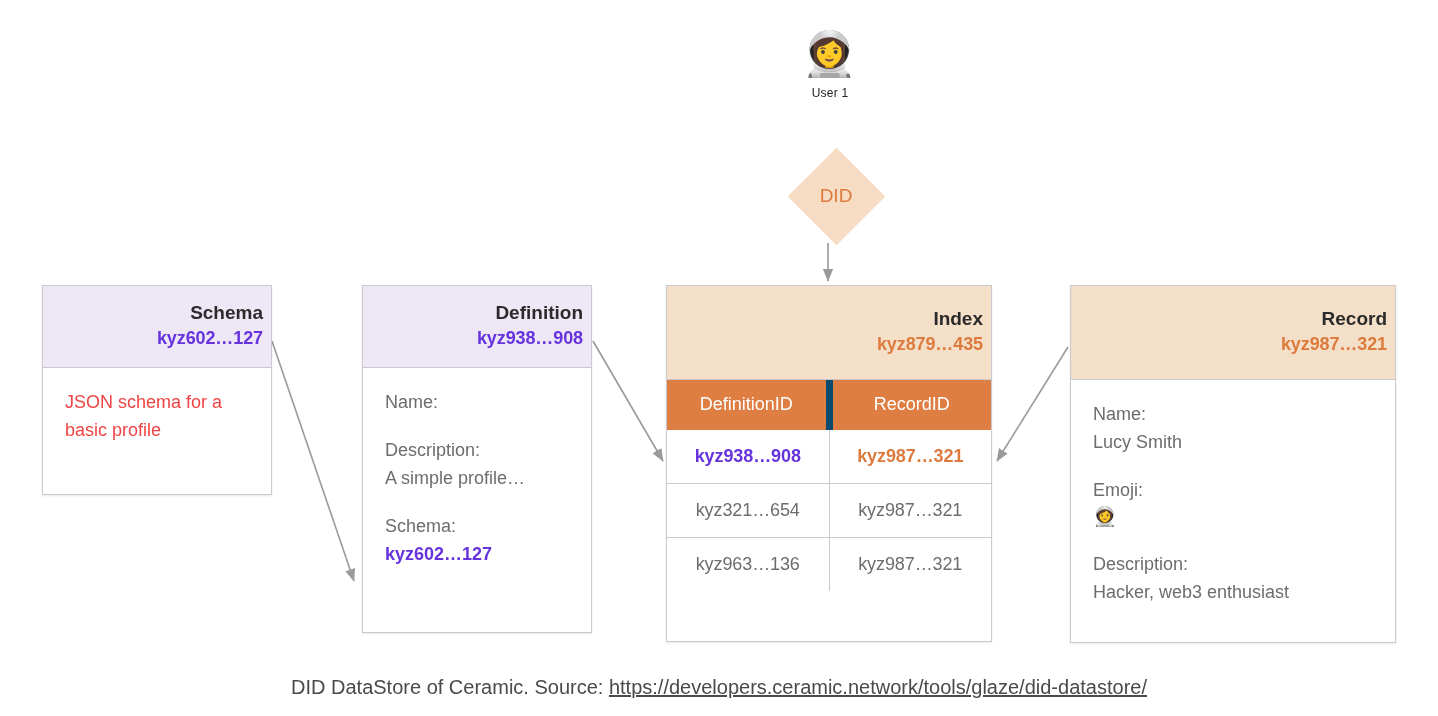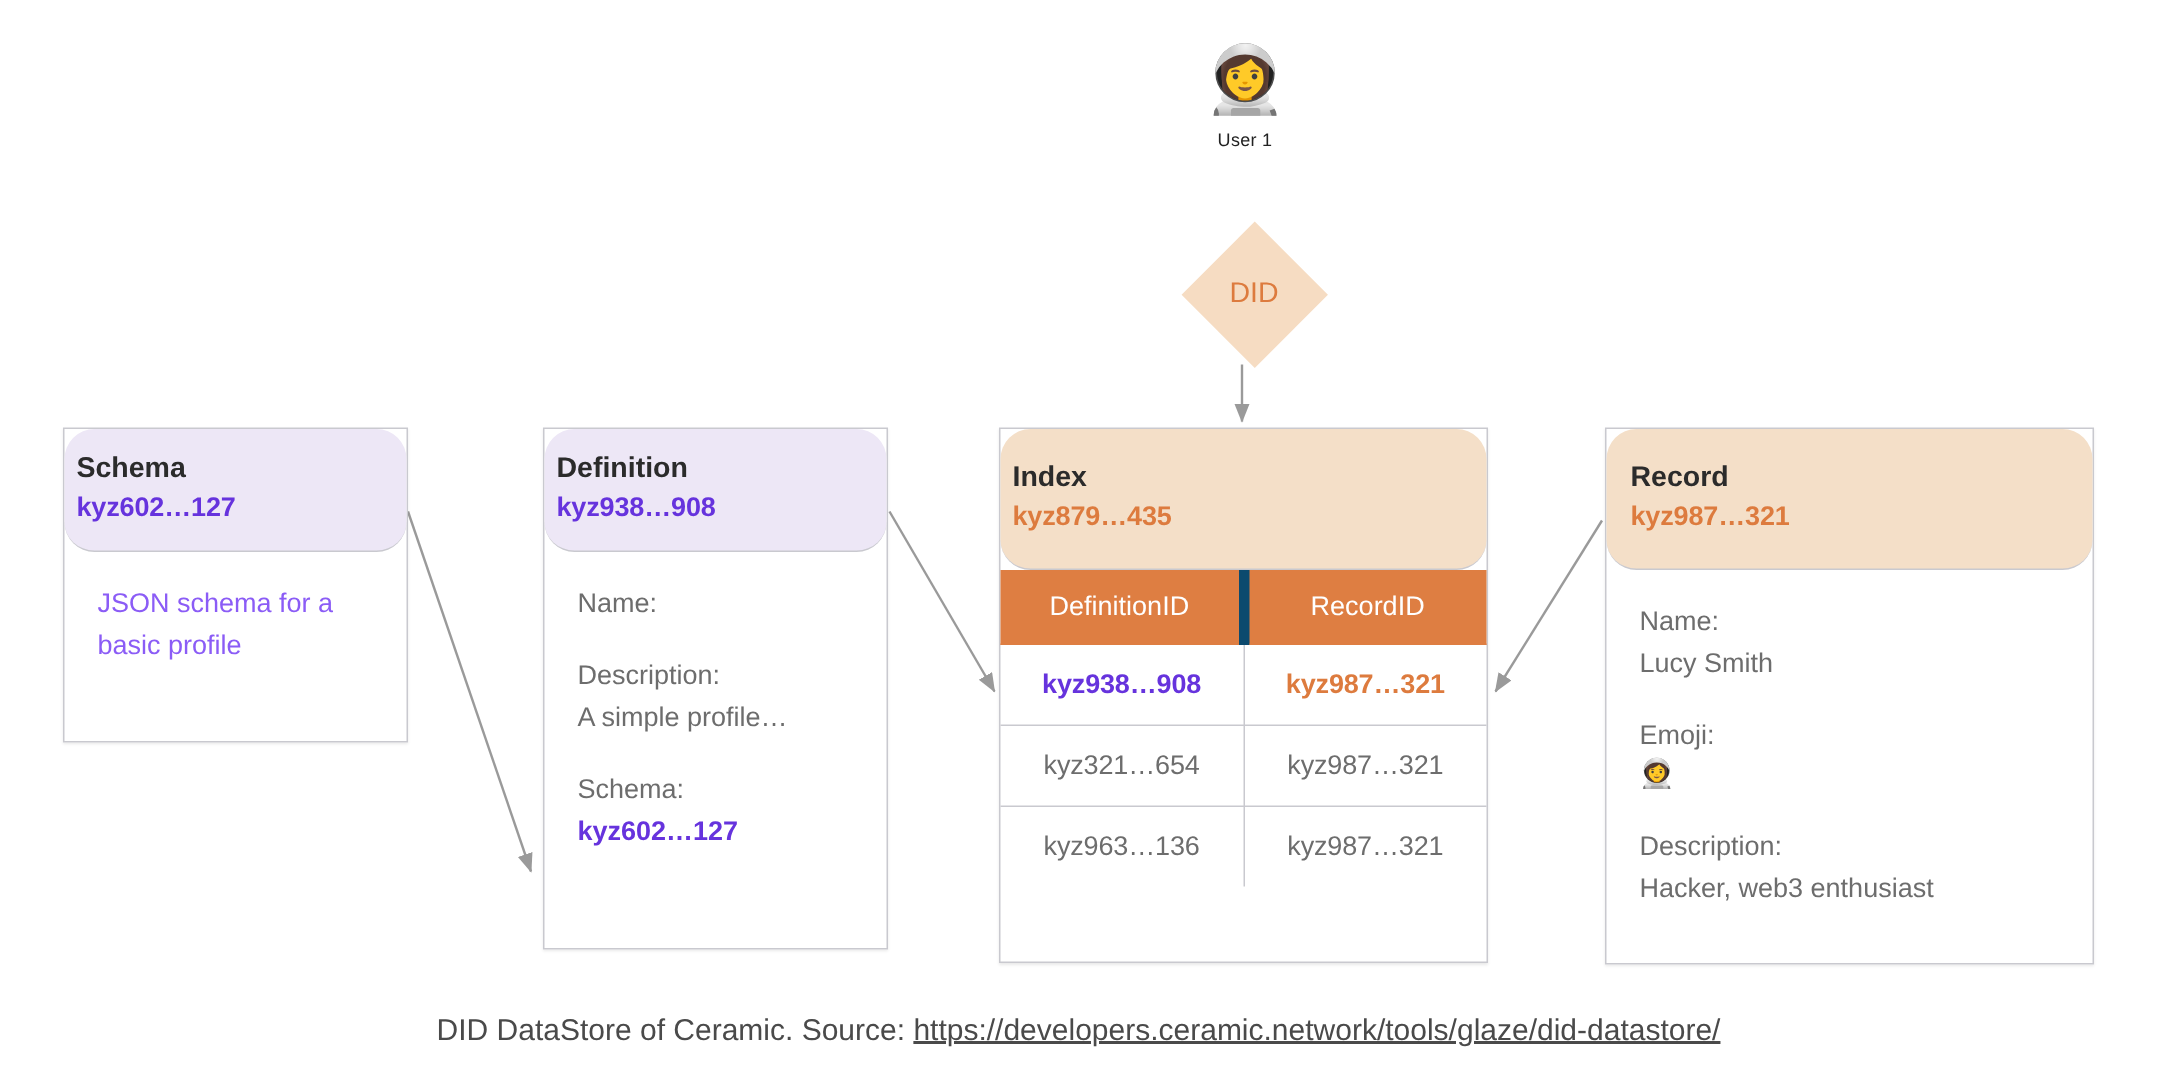--- a/index.html
+++ b/index.html
@@ -85,24 +85,23 @@
   
   .card {
     position: absolute;
     box-sizing: border-box;
     border: 1px solid #c9c9cf;
     background: #ffffff;
     box-shadow: 0 1px 2px rgba(0,0,0,0.09);
   }
   .card-head {
     box-sizing: border-box;
-    text-align: left;
+    text-align: right;
     padding: 14px 8px 16px 8px;
     border-bottom: 1px solid #c9c9cf;
-    border-radius: 20px;
   }
   .card-head.lavender { background: #EDE7F6; }
   .card-head.peach    { background: #F4DFC8; }
   .card-title {
     font-size: 19px;
     font-weight: bold;
     color: #2b2b2b;
     line-height: 25px;
   }
   .card-id {
@@ -113,21 +112,21 @@
   }
   .card-id.purple { color: #6633DD; }
   .card-id.orange { color: #DD7B3E; }
 
   .card-body {
     padding: 20px 22px 18px 22px;
     font-size: 18px;
     line-height: 28px;
     color: #6d6d6d;
   }
-  .card-body .plain { color: #8b5cf6; }
+  .card-body .plain { color: #ef4444; }
   .field { margin-bottom: 20px; }
   .field:last-child { margin-bottom: 0; }
   .field-label { color: #6d6d6d; }
   .field-value { color: #6d6d6d; }
   .field-value.purple {
     color: #6633DD;
     font-weight: bold;
   }
   .field-emoji { font-size: 19px; line-height: 26px; }
 

